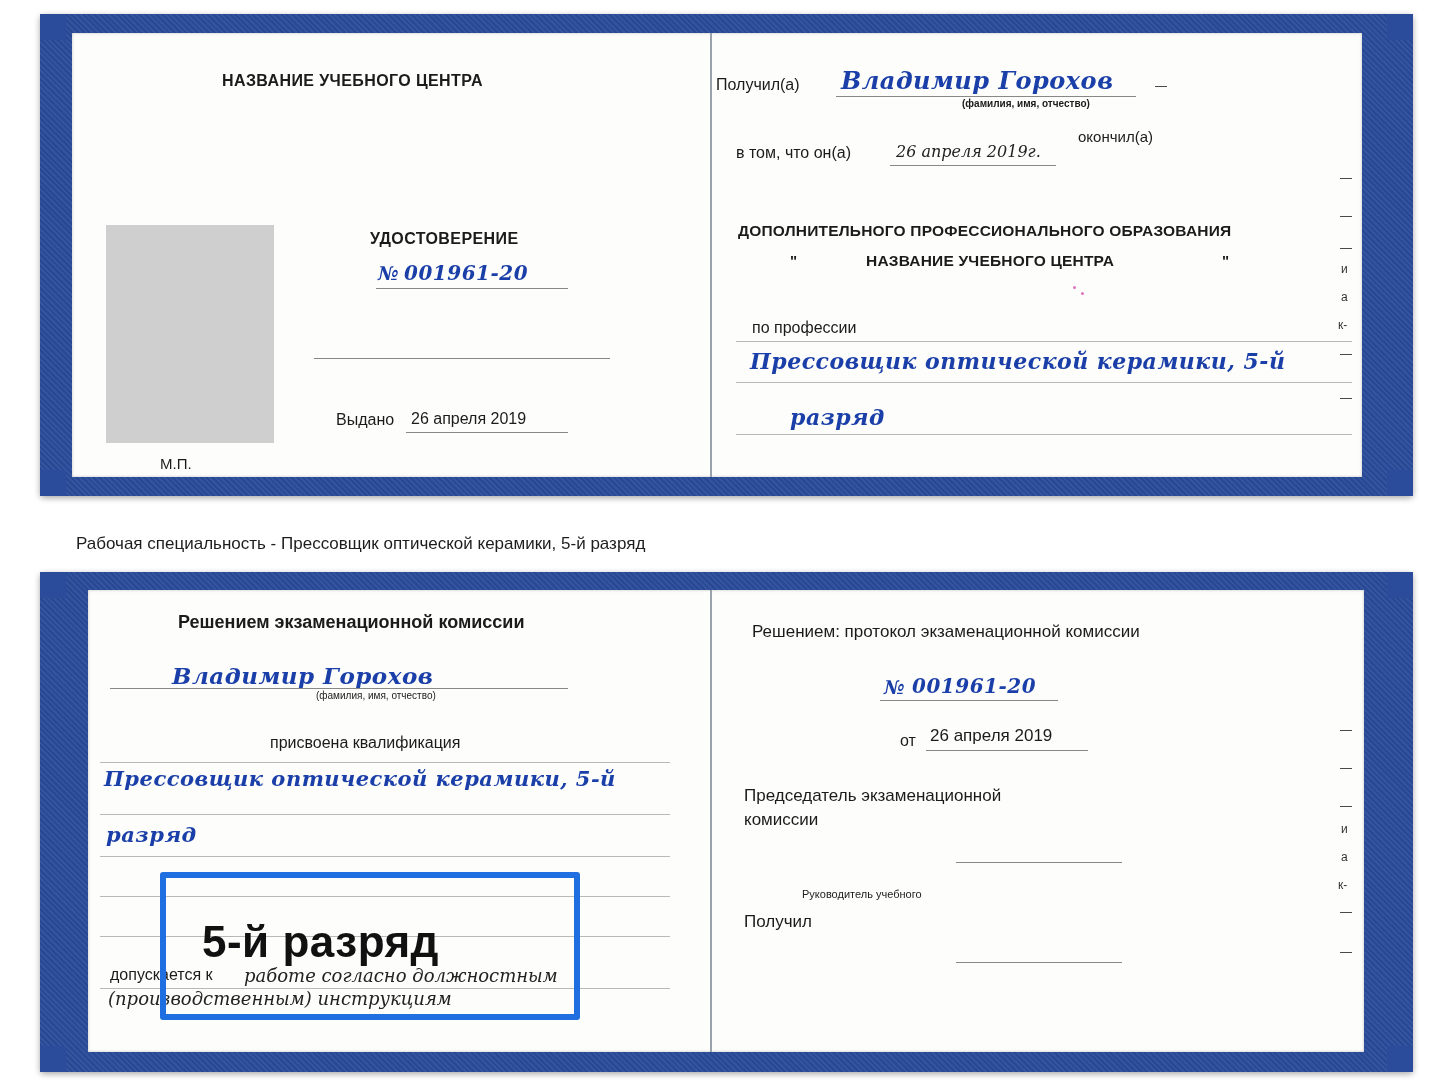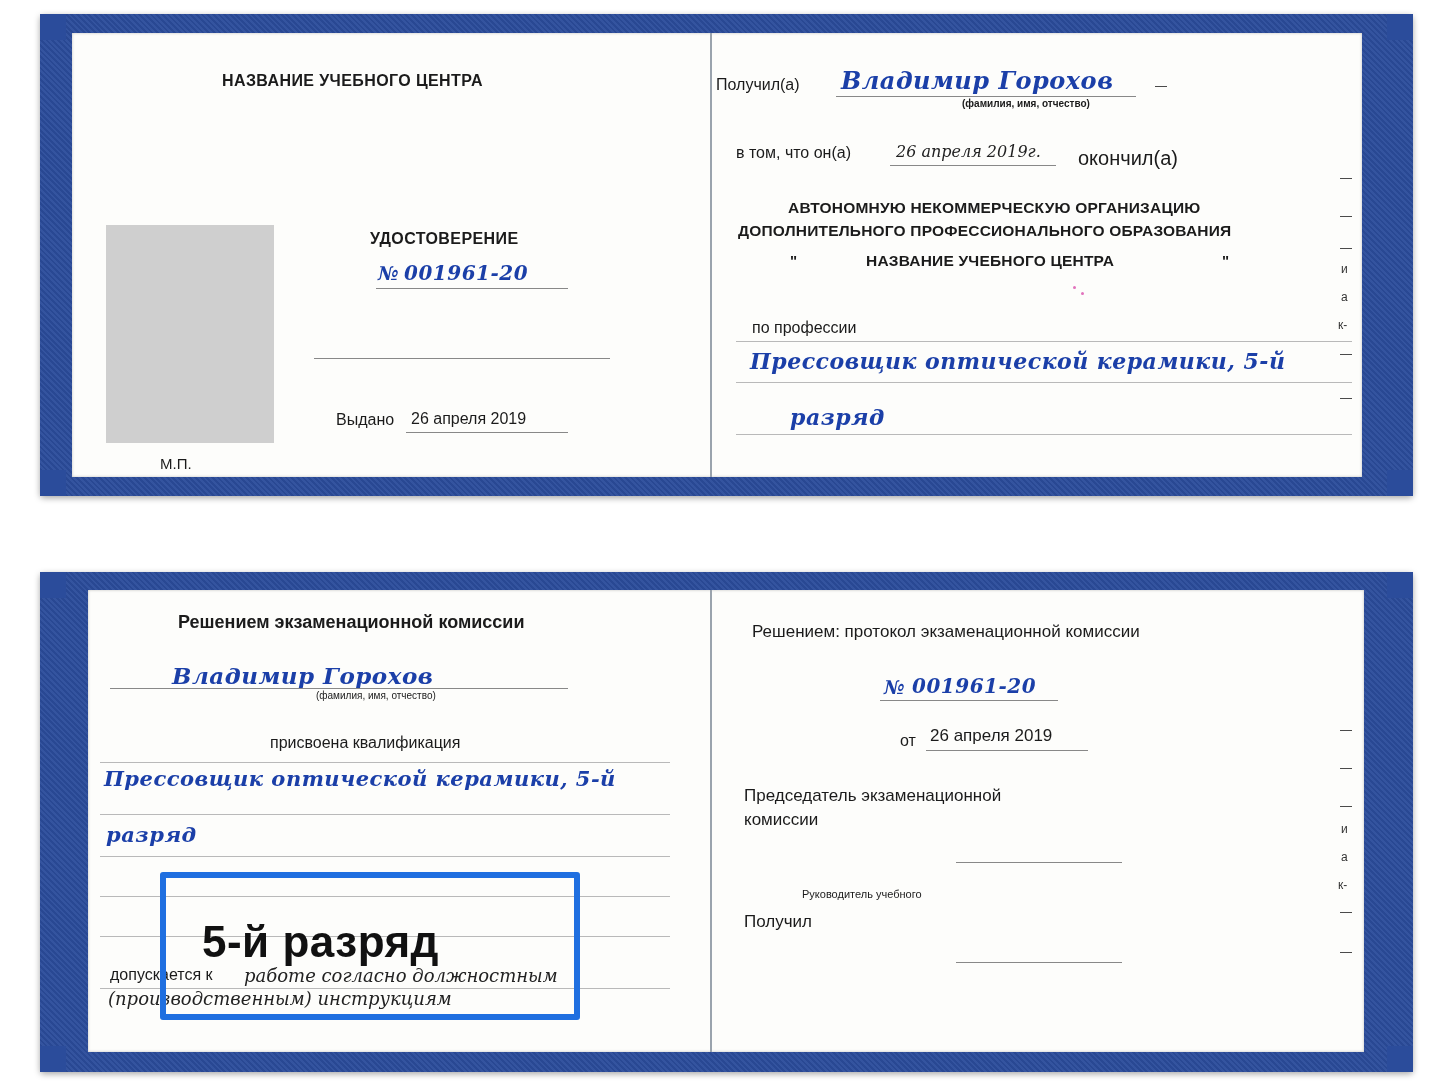--- a/index.html
+++ b/index.html
@@ -142,23 +142,22 @@
   <div class="t print" style="left:160px; top:455px; font-size:15px;">М.П.</div>
 
   <div class="t print" style="left:716px; top:76px; font-size:16px;">Получил(а)</div>
   <div class="t hand" style="left:841px; top:66px; font-size:24px;">Владимир Горохов</div>
   <div class="rule" style="left:836px; top:96px; width:300px;"></div>
   <div class="t print tiny" style="left:962px; top:98px; font-weight:bold;">(фамилия, имя, отчество)</div>
 
   <div class="t print" style="left:736px; top:144px; font-size:16px;">в том, что он(а)</div>
   <div class="t hand-thin" style="left:896px; top:142px; font-size:16px;">26 апреля 2019г.</div>
   <div class="rule" style="left:890px; top:165px; width:166px;"></div>
-  <div class="t print" style="left:1078px; top:147px; font-size:20px;">окончил(а)</div>
-
-  <div class="t print bold" style="left:788px; top:199px; font-size:15.5px; letter-spacing:0.2px;">АВТОНОМНУЮ НЕКОММЕРЧЕСКУЮ ОРГАНИЗАЦИЮ</div>
+  <div class="t print" style="left:1078px; top:128px; font-size:15px;">окончил(а)</div>
+
   <div class="t print bold" style="left:738px; top:222px; font-size:15.5px; letter-spacing:0.2px;">ДОПОЛНИТЕЛЬНОГО ПРОФЕССИОНАЛЬНОГО ОБРАЗОВАНИЯ</div>
   <div class="t print bold" style="left:790px; top:252px; font-size:15px;">"</div>
   <div class="t print bold" style="left:866px; top:252px; font-size:15.5px; letter-spacing:0.2px;">НАЗВАНИЕ УЧЕБНОГО ЦЕНТРА</div>
   <div class="t print bold" style="left:1222px; top:252px; font-size:15px;">"</div>
 
   <div class="sm-dot" style="left:1073px; top:286px;"></div>
   <div class="sm-dot" style="left:1081px; top:292px;"></div>
 
   <div class="t print" style="left:752px; top:319px; font-size:16px;">по профессии</div>
   <div class="rule-light" style="left:736px; top:341px; width:616px;"></div>
@@ -170,20 +169,21 @@
   <div class="edge-dash" style="left:1340px; top:178px;"></div>
   <div class="edge-dash" style="left:1340px; top:216px;"></div>
   <div class="edge-dash" style="left:1340px; top:248px;"></div>
   <div class="edge-letters" style="left:1341px; top:262px;">и</div>
   <div class="edge-letters" style="left:1341px; top:290px;">а</div>
   <div class="edge-letters" style="left:1338px; top:318px;">к-</div>
   <div class="edge-dash" style="left:1340px; top:354px;"></div>
   <div class="edge-dash" style="left:1340px; top:398px;"></div>
   <div class="edge-dash" style="left:1155px; top:86px;"></div>
 
+  <div class="caption" style="left:76px; top:534px;">Рабочая специальность - Прессовщик оптической керамики, 5-й разряд</div>
 
   <div class="book" style="left:40px; top:572px; width:1373px; height:500px;"></div>
   <div class="corner" style="left:40px; top:572px;"></div>
   <div class="corner" style="left:1387px; top:572px;"></div>
   <div class="corner" style="left:40px; top:1046px;"></div>
   <div class="corner" style="left:1387px; top:1046px;"></div>
 
   <div class="book-inner" style="left:88px; top:590px; width:1276px; height:462px;"></div>
   <div class="spine" style="left:710px; top:590px; height:462px;"></div>
 

